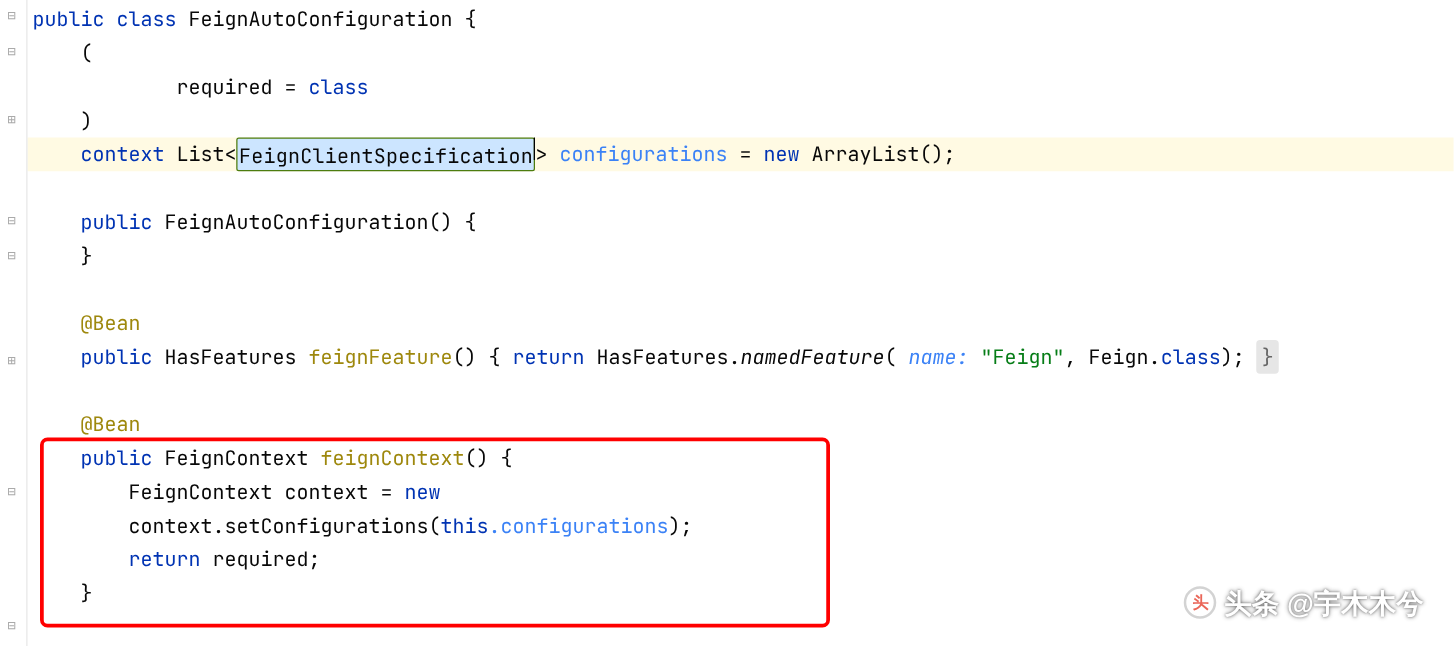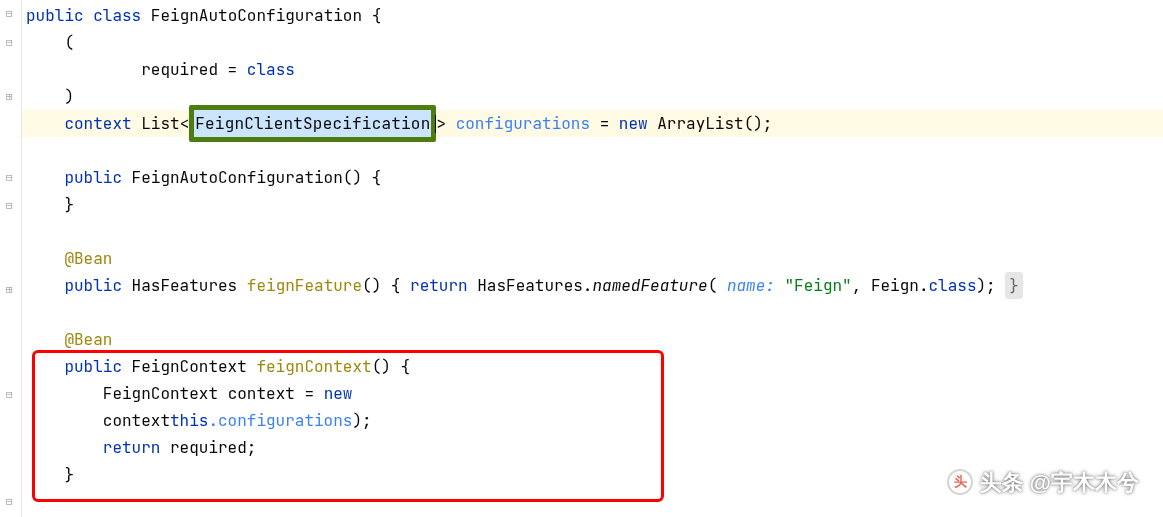--- a/index.html
+++ b/index.html
@@ -25,36 +25,35 @@
       border-right: 1px solid #e8e8e8;
     }
     .code-area {
       padding-left: 26px;
       padding-top: 2px;
     }
     .line {
       white-space: pre;
       height: 27px;
       display: flex;
-      align-items: center;
     }
     .highlighted-line {
       background: #fffae3;
       margin-left: -26px;
       padding-left: 26px;
       width: calc(100% + 26px);
     }
     .kw { color: #0033b3; }
     .annotation { color: #9e880d; }
     .param-hint { color: #3b82f6; font-style: italic; }
     .string { color: #067d17; }
     .field { color: #3b82f6; }
     .selected {
       background: #cce5ff;
-      border: 5px solid #4d7c0f;
+      border: 1px solid #4d7c0f;
       border-radius: 2px;
       padding: 0 1px;
     }
     .caret {
       border-left: 1.5px solid #000;
       margin-left: -1px;
       display: inline-block;
       height: 18px;
       vertical-align: middle;
     }
@@ -149,21 +148,21 @@
   <div class="line"><span>    </span><span class="kw">public</span><span> HasFeatures </span><span class="annotation">feignFeature</span><span>() { </span><span class="kw">return</span><span> HasFeatures.</span><span style="font-style:italic">namedFeature</span><span>(</span><span class="param-hint"> name: </span><span class="string">"Feign"</span><span>, Feign.</span><span class="kw">class</span><span>); </span><span class="fold-hint">}</span></div>
 
   <div class="line"></div>
 
   <div class="line"><span>    </span><span class="annotation">@Bean</span></div>
 
   <div class="line"><span>    </span><span class="kw">public</span><span> FeignContext </span><span class="annotation">feignContext</span><span>() {</span></div>
 
   <div class="line"><span>        </span><span>FeignContext </span><span>context</span><span> = </span><span class="kw">new</span></div>
 
-  <div class="line"><span>        </span><span>context</span><span class="kw">this</span><span class="field">.configurations</span><span>);</span></div>
+  <div class="line"><span>        </span><span>context</span><span>.setConfigurations(</span><span class="kw">this</span><span class="field">.configurations</span><span>);</span></div>
 
   <div class="line"><span>        </span><span class="kw">return</span><span> required;</span></div>
 
   <div class="line"><span>    </span><span>}</span></div>
 
 </div>
 
 <div class="red-box"></div>
 
 <div class="watermark">

